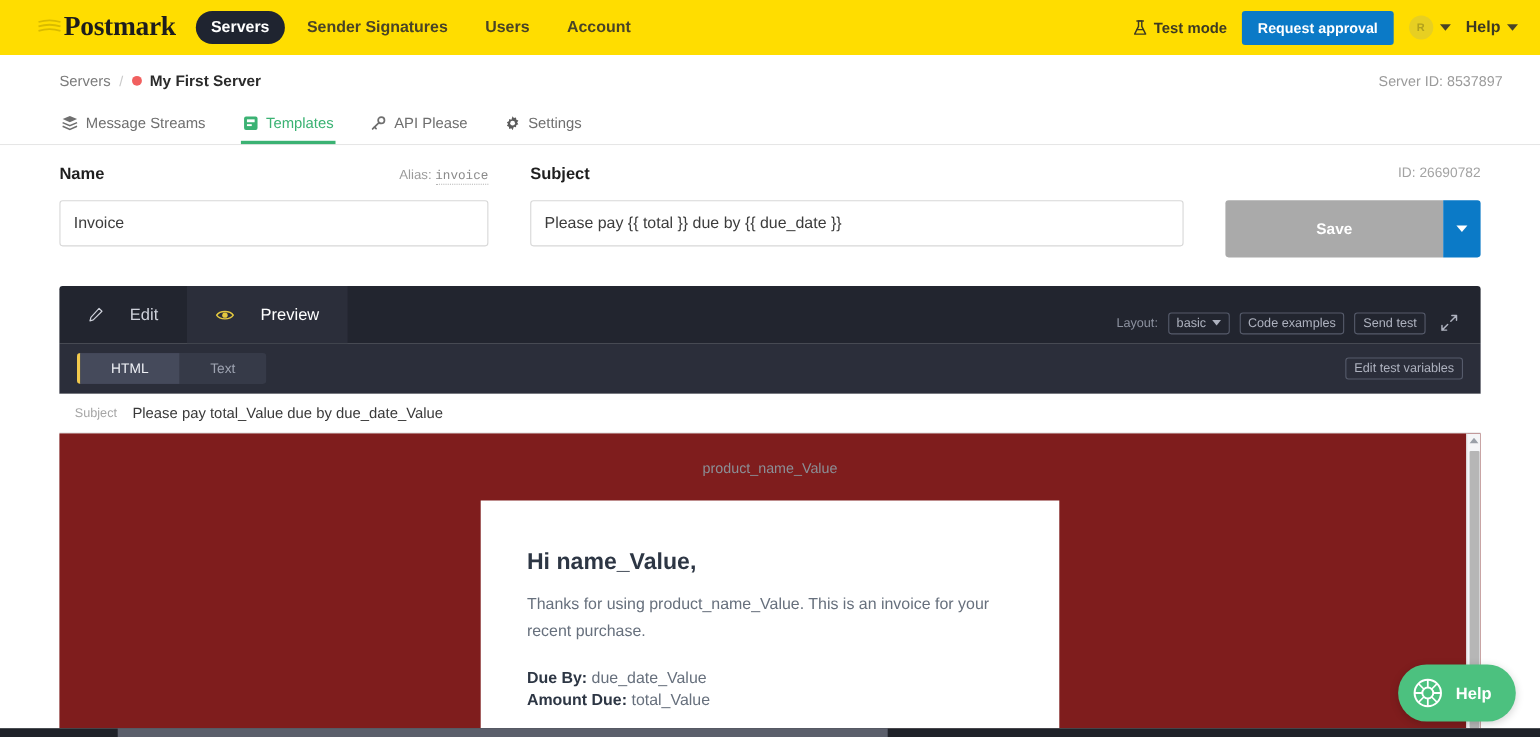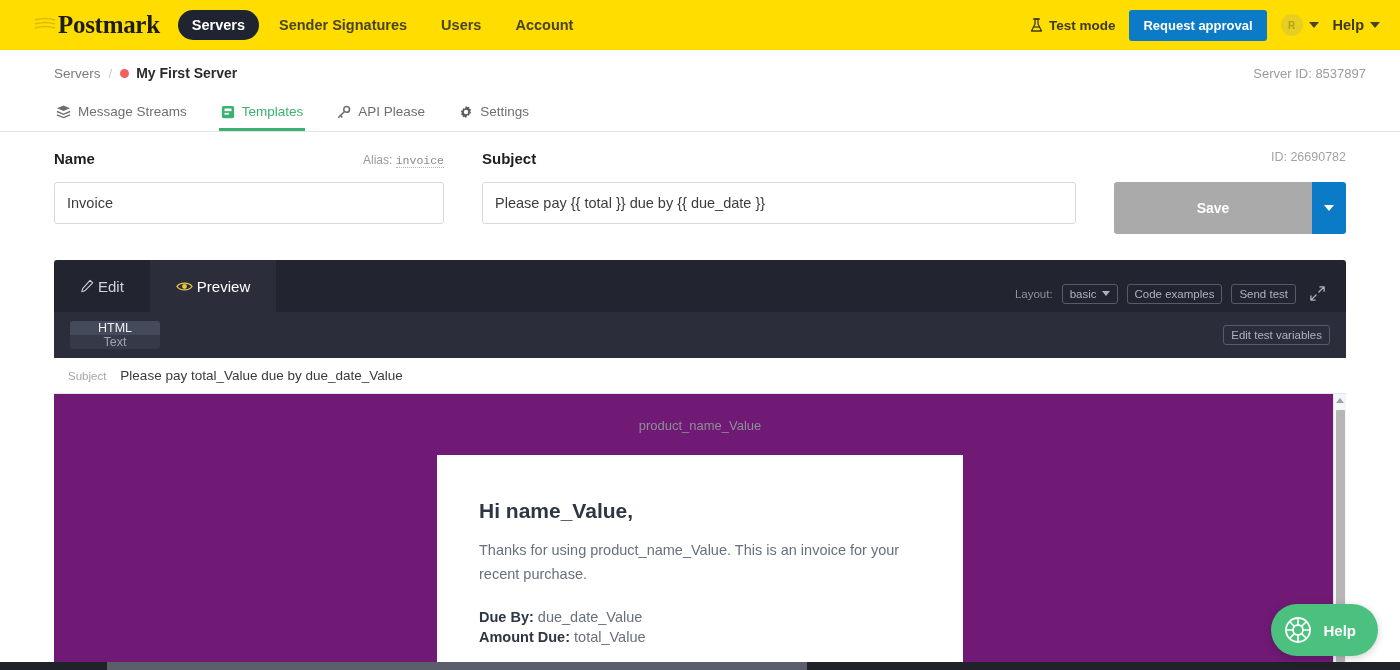--- a/index.html
+++ b/index.html
@@ -106,57 +106,57 @@
   }
   .savedrop .caret { border-top-color: #fff; }
 
   
   .panel { margin: 26px 54px 0 54px; position: relative; }
   .panel-tabs {
     height: 52px; background: #22252f; display: flex; align-items: stretch;
     border-radius: 3px 3px 0 0; position: relative;
   }
   .ptab {
-    display: flex; align-items: center; gap: 4px; padding: 0 26px;
+    display: flex; align-items: center; gap: 24px; padding: 0 26px;
     color: #cfd2db; font-size: 15px; cursor: pointer;
   }
   .ptab.active { background: #2b2e3a; color: #ffffff; }
   .panel-tools { margin-left: auto; display: flex; align-items: center; gap: 9px;
                  padding-right: 16px; margin-top: 15px; }
   .tool-label { font-size: 11.5px; color: #8d92a0; }
   .tool-select, .tool-btn {
     border: 1px solid #565b6b; border-radius: 3px; color: #aeb2bf;
     font-size: 11.5px; padding: 3px 7px; cursor: pointer;
     display: flex; align-items: center; gap: 5px; background: transparent;
   }
   .tool-select .caret { border-top-color: #aeb2bf; border-left-width: 4px;
                         border-right-width: 4px; border-top-width: 5px; }
   .expand-icon { color: #aeb2bf; cursor: pointer; padding: 0 4px; display:flex; }
 
   .panel-sub {
     height: 46px; background: #2b2e3a; display: flex; align-items: center;
     padding: 0 16px 0 16px;
   }
   .seg { display: flex; background: #363a48; border-radius: 3px; overflow: hidden;
-         height: 28px; position: relative; flex-direction: column; }
+         height: 28px; position: relative; }
   .seg-yellow { width: 3px; background: #f2c94c; }
   .seg-item { display: flex; align-items: center; justify-content: center;
               padding: 0 28px; font-size: 12.5px; color: #9ea3b1; cursor: pointer; }
   .seg-item.active { background: #454a5b; color: #eef0f5; }
   .edit-vars { margin-left: auto; }
 
   .subject-bar {
     height: 36px; background: #ffffff; border-bottom: 1px solid #e6e6e6;
     display: flex; align-items: center; padding: 0 0 0 14px; gap: 14px;
   }
   .subject-key { font-size: 11.5px; color: #a6a6a6; }
   .subject-val { font-size: 13.5px; color: #3a3a3a; }
 
   .mailview {
-    background: #701a75; height: 268px; position: relative; overflow: hidden;
+    background: #7f1d1d; height: 268px; position: relative; overflow: hidden;
   }
   .mail-preheader {
     text-align: center; font-size: 13px; color: #8b8f96;
     padding: 24px 0 22px 0;
   }
   .mail-card {
     width: 526px; margin: 0 auto; background: #ffffff;
     padding: 44px 42px 30px 42px; min-height: 210px;
   }
   .mail-h1 { font-size: 21px; font-weight: 700; color: #2d3644; margin-bottom: 16px; }

